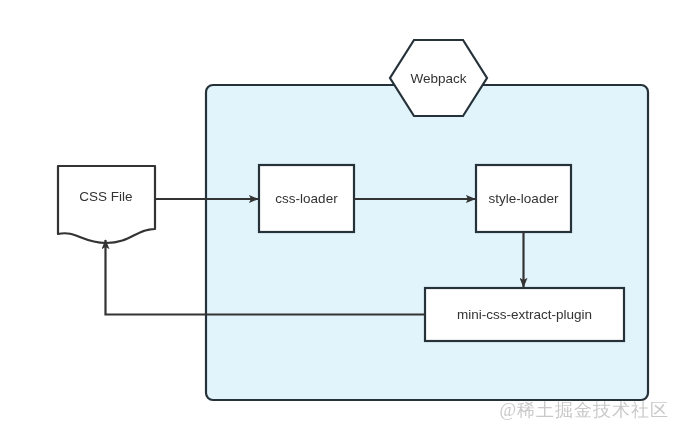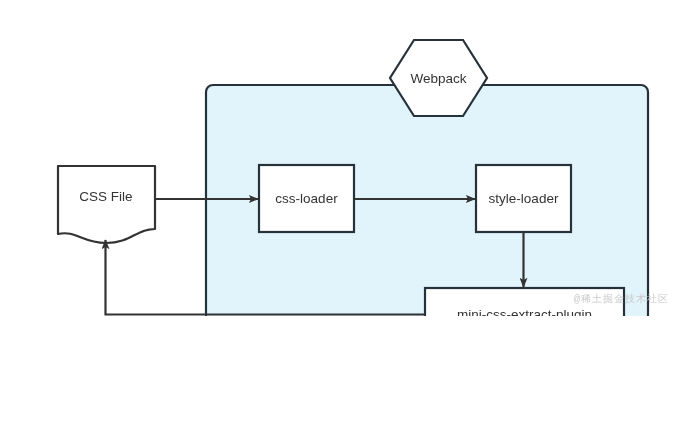--- a/index.html
+++ b/index.html
@@ -6,21 +6,21 @@
     margin: 0;
     padding: 0;
     background: #ffffff;
   }
   body {
     font-family: "Liberation Sans", sans-serif;
   }
   #canvas {
     position: relative;
     width: 683px;
-    height: 316px;
+    height: 432px;
     background: #ffffff;
     overflow: hidden;
   }
   #diagram-svg {
     position: absolute;
     left: 0;
     top: 0;
     width: 683px;
     height: 432px;
   }
@@ -28,22 +28,22 @@
     font-family: "Liberation Sans", sans-serif;
     font-size: 13.5px;
     fill: #333333;
     dominant-baseline: middle;
     text-anchor: middle;
   }
   .watermark-text {
     position: absolute;
     right: 14px;
     bottom: 10px;
-    font-family: Liberation Mono, monospace;
-    font-size: 10px;
+    font-family: Liberation Serif, serif;
+    font-size: 18px;
     color: #c9c9c9;
     letter-spacing: 1px;
     white-space: nowrap;
     user-select: none;
   }
 </style>
 </head>
 <body>
 
 <div id="canvas">

